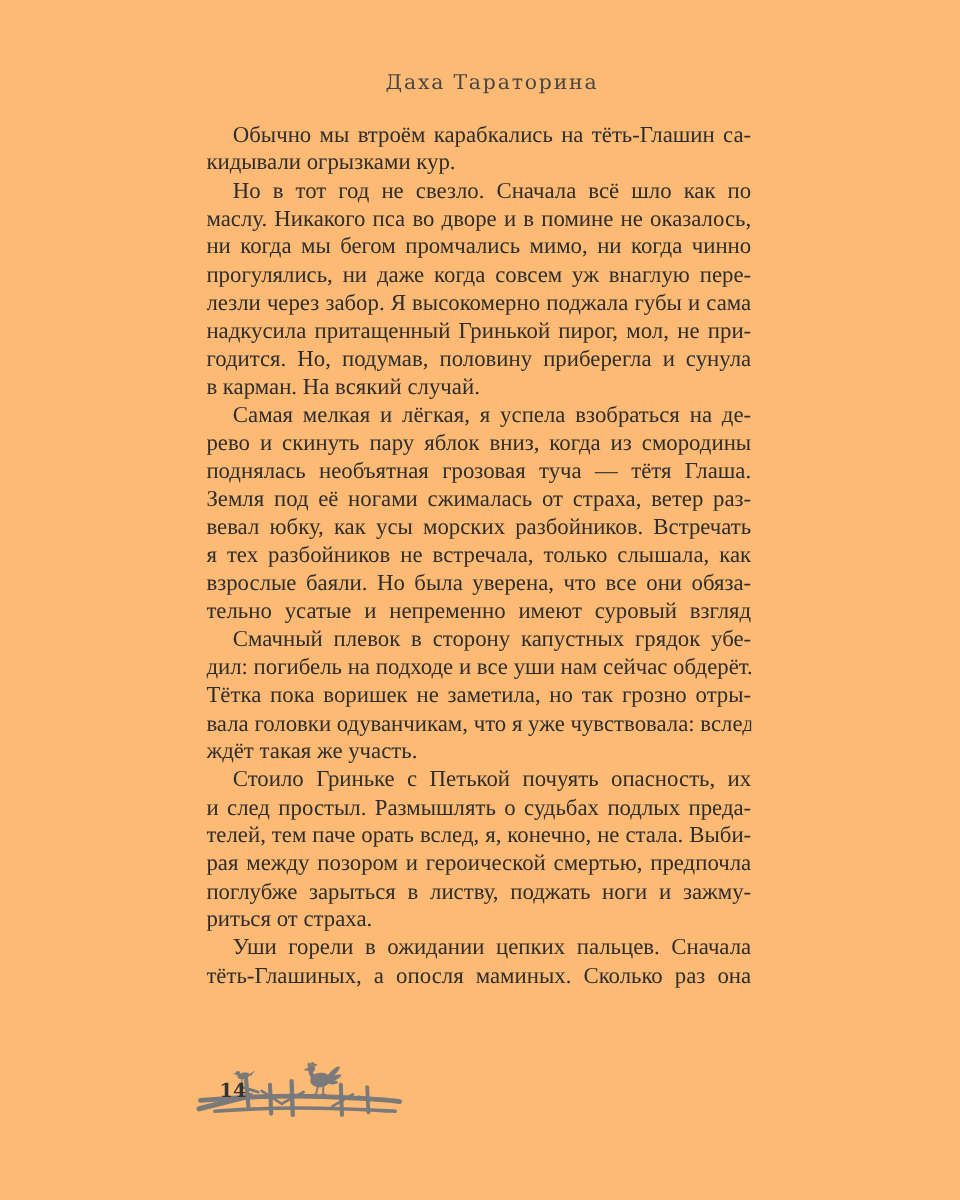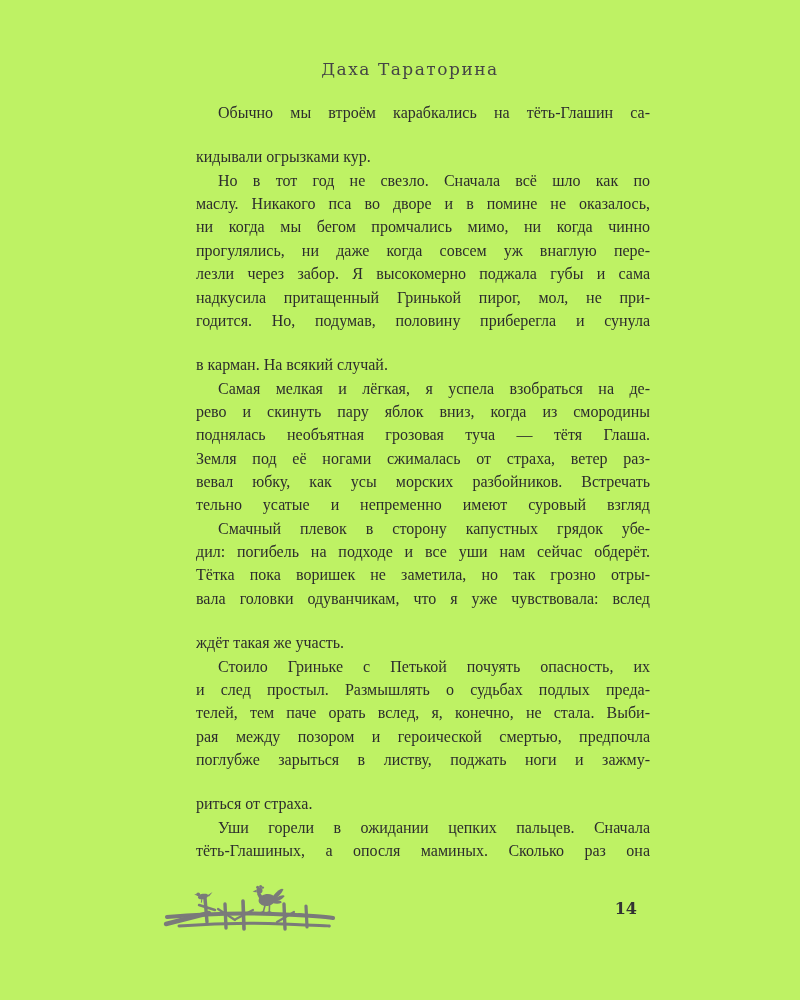--- a/index.html
+++ b/index.html
@@ -4,64 +4,63 @@
 <style>
   html, body {
     margin: 0;
     padding: 0;
     background: #ffffff;
   }
   .page {
     position: relative;
     width: 800px;
     height: 1000px;
-    background: #bef264;
+    background: #fdba74;
     overflow: hidden;
     font-family: "Liberation Serif", serif;
   }
   .running-head {
     position: absolute;
     left: 183px;
     top: 59px;
     width: 454px;
     text-align: center;
     font-family: "DejaVu Serif", serif;
     font-size: 17px;
     letter-spacing: 1.5px;
     color: #454545;
   }
   .text-column {
     position: absolute;
-    left: 196px;
+    left: 172px;
     top: 101px;
     width: 454px;
-    font-size: 16px;
+    font-size: 19px;
     line-height: 23.36px;
     color: #2d2d2d;
   }
   .para { margin: 0; padding: 0; }
   .ln {
     text-align: justify;
     text-align-last: justify;
     overflow: hidden;
     white-space: nowrap;
   }
   .ln.last {
     text-align-last: left;
-    margin-top: 21px;
   }
   .ln.ind {
     text-indent: 22px;
   }
   .page-number {
     position: absolute;
     left: 183px;
     top: 899px;
     width: 454px;
-    text-align: right;
+    text-align: left;
     font-family: "DejaVu Serif", serif;
     font-weight: bold;
     font-size: 16px;
     color: #333333;
   }
   .footer-art {
     position: absolute;
     left: 163px;
     top: 883px;
     width: 175px;
@@ -92,20 +91,22 @@
       <div class="ln">годится. Но, подумав, половину приберегла и сунула</div>
       <div class="ln last">в карман. На всякий случай.</div>
     </div>
 
     <div class="para">
       <div class="ln ind">Самая мелкая и лёгкая, я успела взобраться на де-</div>
       <div class="ln">рево и скинуть пару яблок вниз, когда из смородины</div>
       <div class="ln">поднялась необъятная грозовая туча — тётя Глаша.</div>
       <div class="ln">Земля под её ногами сжималась от страха, ветер раз-</div>
       <div class="ln">вевал юбку, как усы морских разбойников. Встречать</div>
+      <div class="ln">я тех разбойников не встречала, только слышала, как</div>
+      <div class="ln">взрослые баяли. Но была уверена, что все они обяза-</div>
       <div class="ln">тельно усатые и непременно имеют суровый взгляд</div>
     </div>
 
     <div class="para">
       <div class="ln ind">Смачный плевок в сторону капустных грядок убе-</div>
       <div class="ln">дил: погибель на подходе и все уши нам сейчас обдерёт.</div>
       <div class="ln">Тётка пока воришек не заметила, но так грозно отры-</div>
       <div class="ln">вала головки одуванчикам, что я уже чувствовала: вслед</div>
       <div class="ln last">ждёт такая же участь.</div>
     </div>

